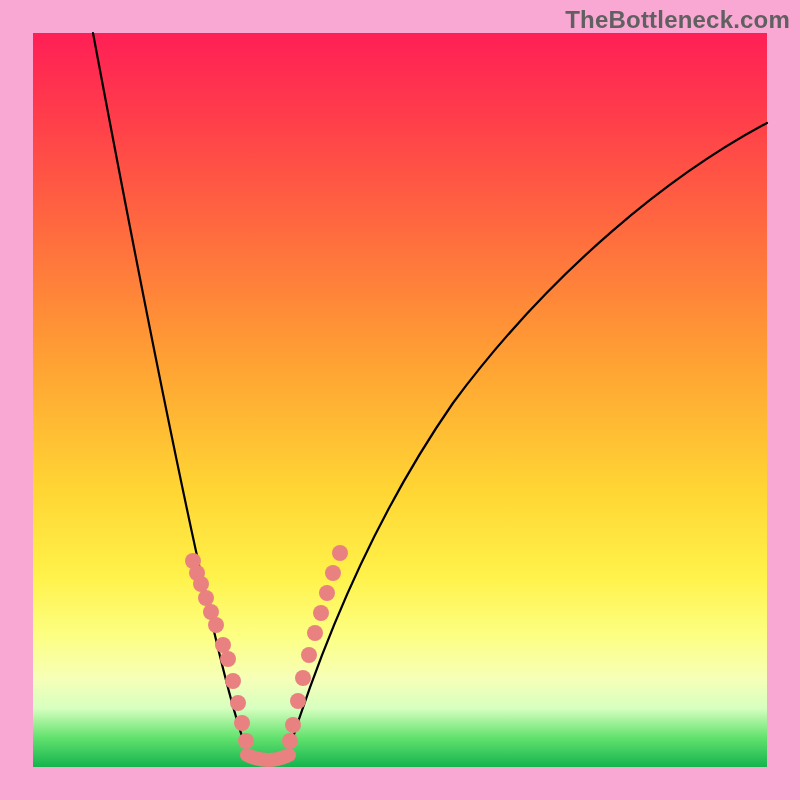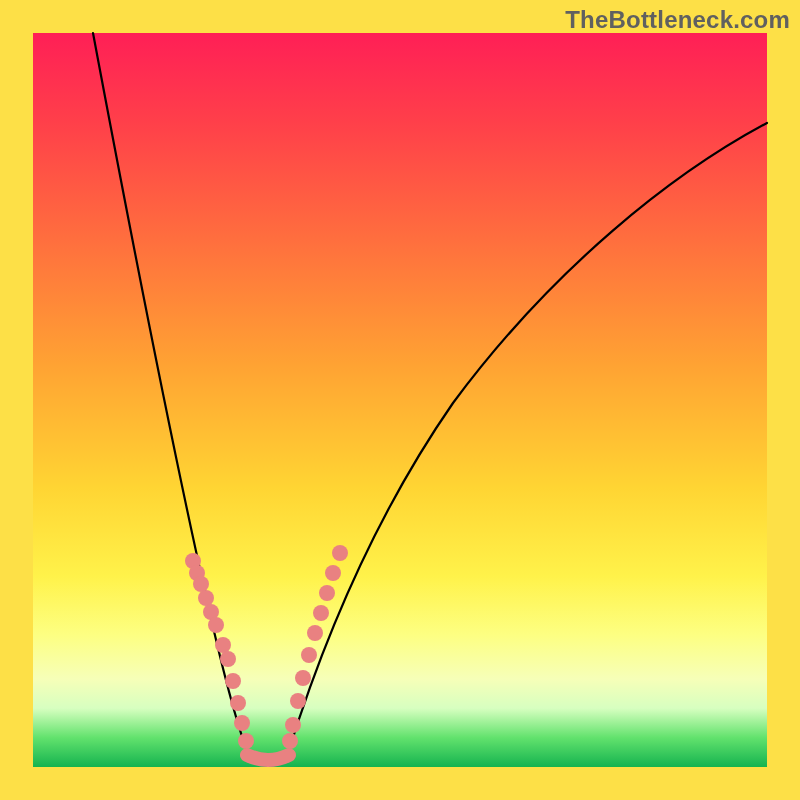--- a/index.html
+++ b/index.html
@@ -8,21 +8,21 @@
     width: 800px;
     height: 800px;
     background: #000;
     font-family: Arial, Helvetica, sans-serif;
     overflow: hidden;
   }
   .stage {
     position: relative;
     width: 800px;
     height: 800px;
-    background: #fde047;
+    background: #f9a8d4;
   }
   .plot-area {
     position: absolute;
     left: 33px;
     top: 33px;
     width: 734px;
     height: 734px;
     
     background: linear-gradient(
       to bottom,

